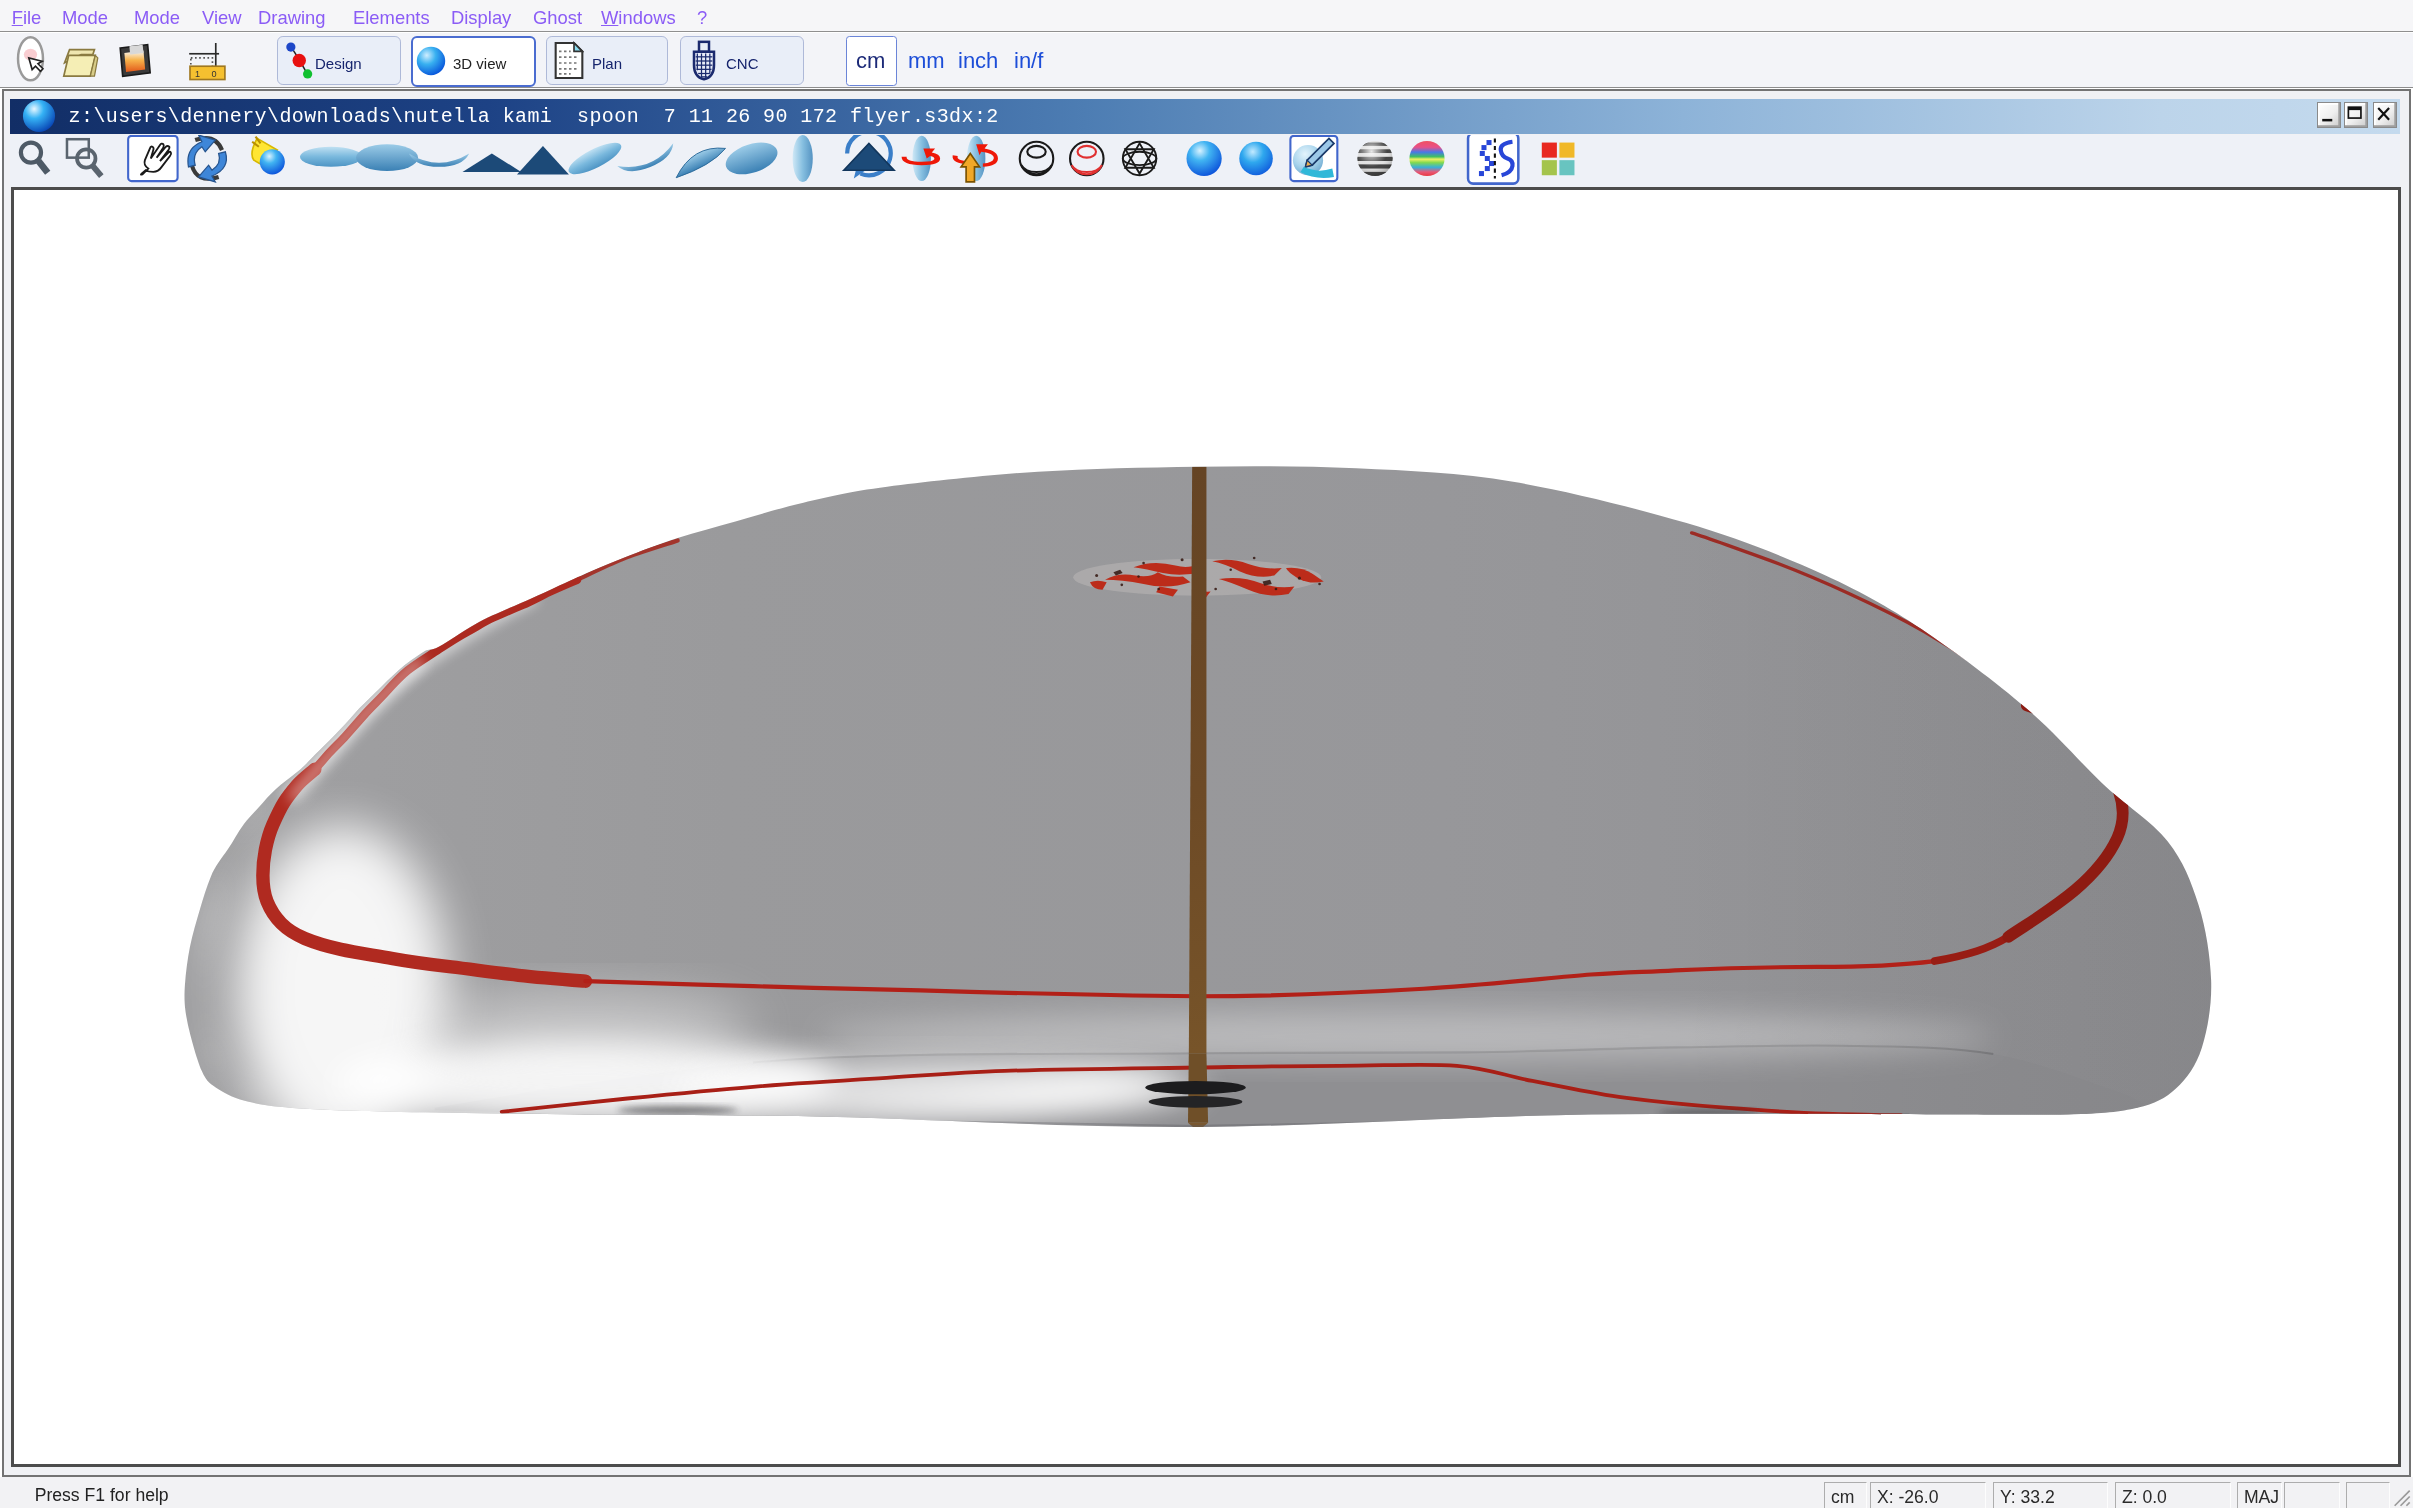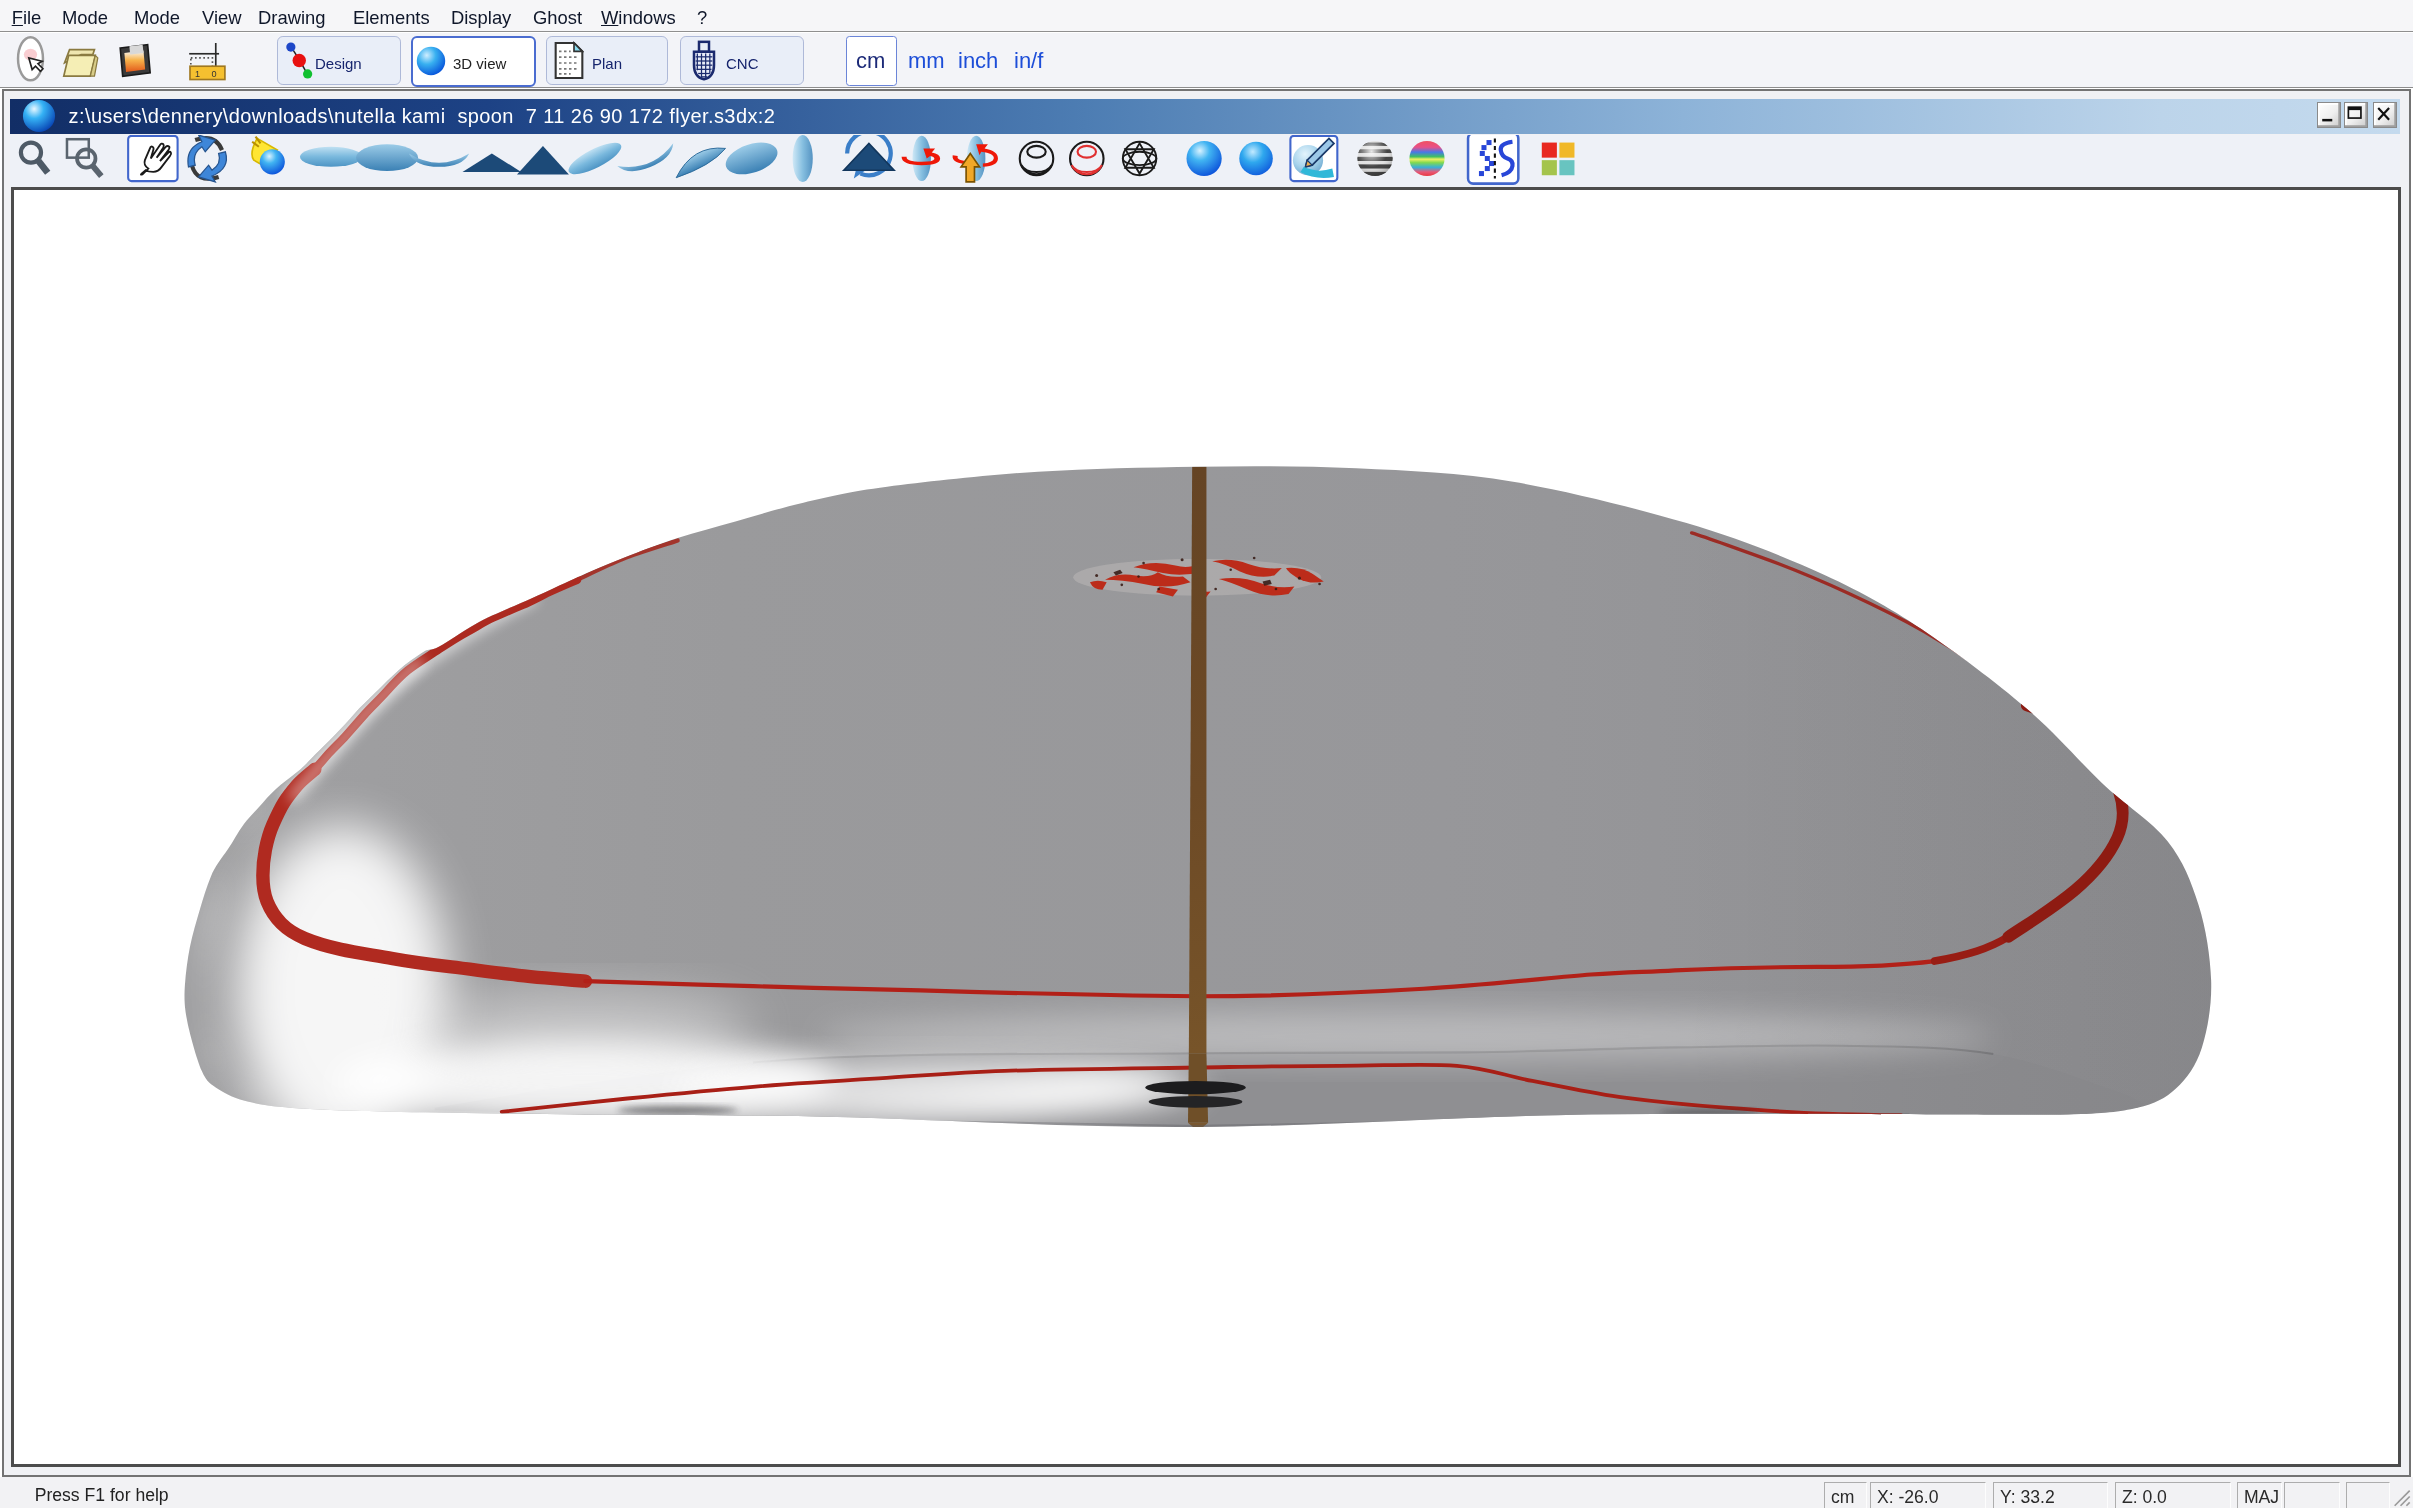--- a/index.html
+++ b/index.html
@@ -1,25 +1,25 @@
 <!DOCTYPE html>
 <html style="font-size:13.4px"><head>
 <meta charset="utf-8">
 <style>
   html,body{margin:0;padding:0;width:2413px;height:1508px;overflow:hidden;background:#ffffff;
     font-family:"Liberation Sans",sans-serif;}
   .abs{position:absolute;}
   #menubar{left:0;top:0;width:2413px;height:31px;background:#f6f6f8;border-bottom:1.7px solid #8f8f8f;}
-  .mi{position:absolute;top:6.7px;font-size:18.4px;color:#0f172a;}
+  .mi{position:absolute;top:6.7px;font-size:18.4px;color:#8b5cf6;}
   #toolbar1{left:0;top:33px;width:2413px;height:54px;background:#f3f4f8;border-bottom:1.7px solid #8d8d8d;}
   .tbtn{position:absolute;top:2.5px;height:47px;border:1.7px solid #aeb9d8;border-radius:5.9px;background:#e9eef8;}
   .tbtn.sel{border:2.5px solid #4a6cd0;background:#ffffff;}
   .btxt{position:absolute;top:22px;font-size:15px;color:#16246d;}
   .unit{position:absolute;top:15px;font-size:22px;color:#1d4ed8;}
-  #mdi{left:1.7px;top:89px;width:2405px;height:1384px;background:#f0f1f4;border:2.5px solid #737373;}
+  #mdi{left:1.7px;top:89px;width:2405px;height:1384px;background:#f0f1f4;border:2.5px solid #737373;font-family:Liberation Mono, monospace;}
   #titlebar{left:5.9px;top:7.5px;width:2390px;height:35px;
     background:linear-gradient(90deg,#122e66 0%,#1d4285 20%,#4d7db3 45%,#8db3d8 70%,#bcd4ea 90%,#c4daee 100%);}
   #titletxt{position:absolute;left:59px;top:6.7px;font-size:20px;color:#ffffff;letter-spacing:0.4px;}
   .wbtn{position:absolute;top:3.4px;width:22.6px;height:24px;background:linear-gradient(135deg,#ffffff 0%,#efefef 55%,#c9c9c9 100%);border:0.8px solid #8a8a8a;box-shadow:inset -1.7px -1.7px 0 #9f9f9f, inset 1.7px 1.7px 0 #ffffff;}
   #icontb{left:5.9px;top:44px;width:2390px;height:53px;background:#eef1f7;}
   #canvasframe{left:7.5px;top:96px;width:2384px;height:1274px;border:3.4px solid #4c4c4c;background:#ffffff;}
   #statusbar{left:0;top:1477px;width:2413px;height:32px;background:#f2f2f4;}
   .sfield{position:absolute;top:5px;height:32px;border:0.8px solid #adadad;border-right-color:#fdfdfd;border-bottom-color:#fdfdfd;font-size:17.6px;color:#2a2a2a;padding:4.2px 0 0 5.9px;box-sizing:border-box;}
 </style>
 </head>

